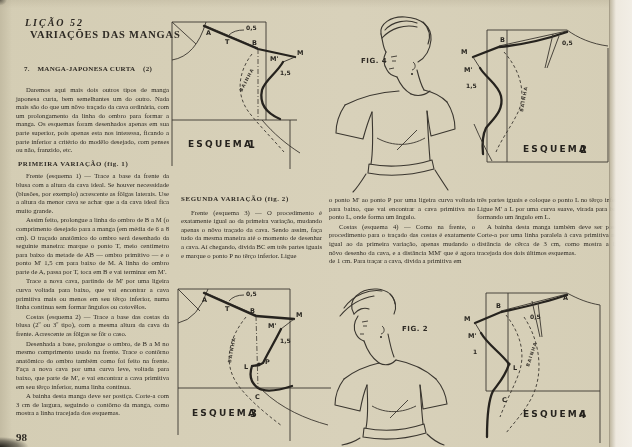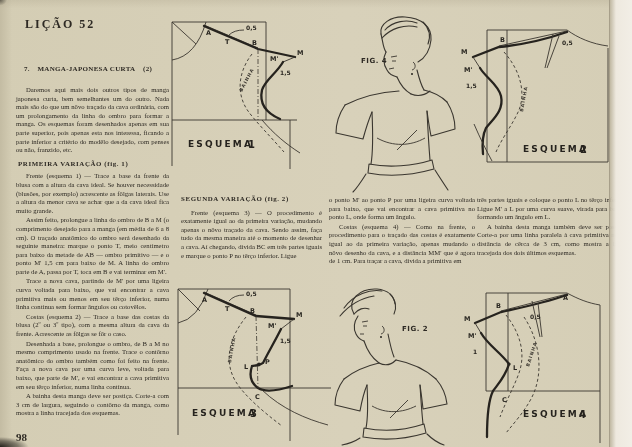--- a/index.html
+++ b/index.html
@@ -10,21 +10,21 @@
         background:
           radial-gradient(ellipse 40px 14px at 0px 447px, rgba(20,18,14,.9) 0%, rgba(20,18,14,.45) 45%, rgba(20,18,14,0) 72%),
           radial-gradient(ellipse 10px 8px at 0px 0px, rgba(30,28,22,.55), rgba(30,28,22,0) 70%),
           linear-gradient(90deg, rgba(120,110,85,.18) 0, rgba(120,110,85,0) 12px),
           linear-gradient(180deg, rgba(120,110,85,.12) 0, rgba(120,110,85,0) 8px),
           linear-gradient(90deg, #d4cdb4 0%, #d8d1ba 55%, #d5ceb6 100%);}
   .page-edge{position:absolute;top:0;right:0;width:22px;height:447px;
         background:linear-gradient(90deg, rgba(190,182,160,.9) 0, #eee9df 6px, #f2eee6 100%);
         border-left:1px solid #a79f8a;}
   .abs{position:absolute;}
-  .lesson{font-size:12px;font-weight:bold;letter-spacing:2px;}
+  .lesson{font-size:10px;font-weight:bold;letter-spacing:2px;font-style:italic;}
   .title{font-size:10.5px;font-weight:bold;letter-spacing:.8px;white-space:nowrap;}
   .subtitle{font-size:7px;font-weight:bold;white-space:pre;letter-spacing:.3px;}
   .col{font-size:6.7px;line-height:8.6px;text-align:justify;}
   .para{text-indent:10px;margin:0 0 1px 0;}
   .para-first{text-indent:0;}
   .subhead{font-size:6.9px;font-weight:bold;letter-spacing:.6px;margin:5px 0 4px 2px;text-indent:0;}
   .pagenum{font-size:11px;font-weight:bold;}
   .figlabel{font-size:7px;font-weight:bold;letter-spacing:.5px;font-family:"DejaVu Sans",sans-serif;}
   svg{position:absolute;overflow:visible;}
   .thick{stroke:#26231e;stroke-width:2.3;fill:none;stroke-linecap:round;}
@@ -38,20 +38,21 @@
   .dnum{font-family:"DejaVu Sans",sans-serif;font-size:10px;font-weight:bold;fill:#26231e;}
   .bainha{font-family:"DejaVu Sans",sans-serif;font-size:4.6px;font-weight:bold;letter-spacing:1px;fill:#3a362f;}
   .dot{fill:#26231e;}
 </style>
 </head>
 <body>
 
 <div class="page">
 
   <div class="abs lesson" style="left:25px;top:17px;">LIÇÃO 52</div>
+  <div class="abs title" style="left:30px;top:29px;">VARIAÇÕES DAS MANGAS</div>
   <div class="abs subtitle" style="left:24px;top:49px;margin-top:16px;">7.  MANGA-JAPONESA CURTA  (2)</div>
 
   <div class="abs col" style="left:16px;top:86px;width:153px;">
     <p class="para">Daremos aqui mais dois outros tipos de manga japonesa curta, bem semelhantes um do outro. Nada mais são do que um nôvo traçado da cava ordinária, com um prolongamento da linha do ombro para formar a manga. Os esquemas foram desenhados apenas em sua parte superior, pois apenas esta nos interessa, ficando a parte inferior a critério do modêlo desejado, com penses ou não, franzido, etc.</p>
     <div class="subhead">PRIMEIRA VARIAÇÃO (fig. 1)</div>
     <p class="para">Frente (esquema 1) — Trace a base da frente da blusa com a altura da cava ideal. Se houver necessidade (blusões, por exemplo) acrescente as fôlgas laterais. Use a altura da menor cava se achar que a da cava ideal fica muito grande.</p>
     <p class="para">Assim feito, prolongue a linha do ombro de B a M (o comprimento desejado para a manga (em média de 6 a 8 cm). O traçado anatômico do ombro será desenhado da seguinte maneira: marque o ponto T, meio centímetro para baixo da metade de AB — ombro primitivo — e o ponto M' 1,5 cm para baixo de M. A linha do ombro parte de A, passa por T, toca em B e vai terminar em M'.</p>
     <p class="para">Trace a nova cava, partindo de M' por uma ligeira curva voltada para baixo, que vai encontrar a cava primitiva mais ou menos em seu têrço inferior, numa linha contínua sem formar ângulos ou cotovêlos.</p>
     <p class="para">Costas (esquema 2) — Trace a base das costas da blusa (2º ou 3º tipo), com a mesma altura da cava da frente. Acrescente as fôlgas se fôr o caso.</p>
     <p class="para">Desenhada a base, prolongue o ombro, de B a M no mesmo comprimento usado na frente. Trace o contôrno anatômico do ombro também como foi feito na frente. Faça a nova cava por uma curva leve, voltada para baixo, que parte de M', e vai encontrar a cava primitiva em seu têrço inferior, numa linha contínua.</p>

